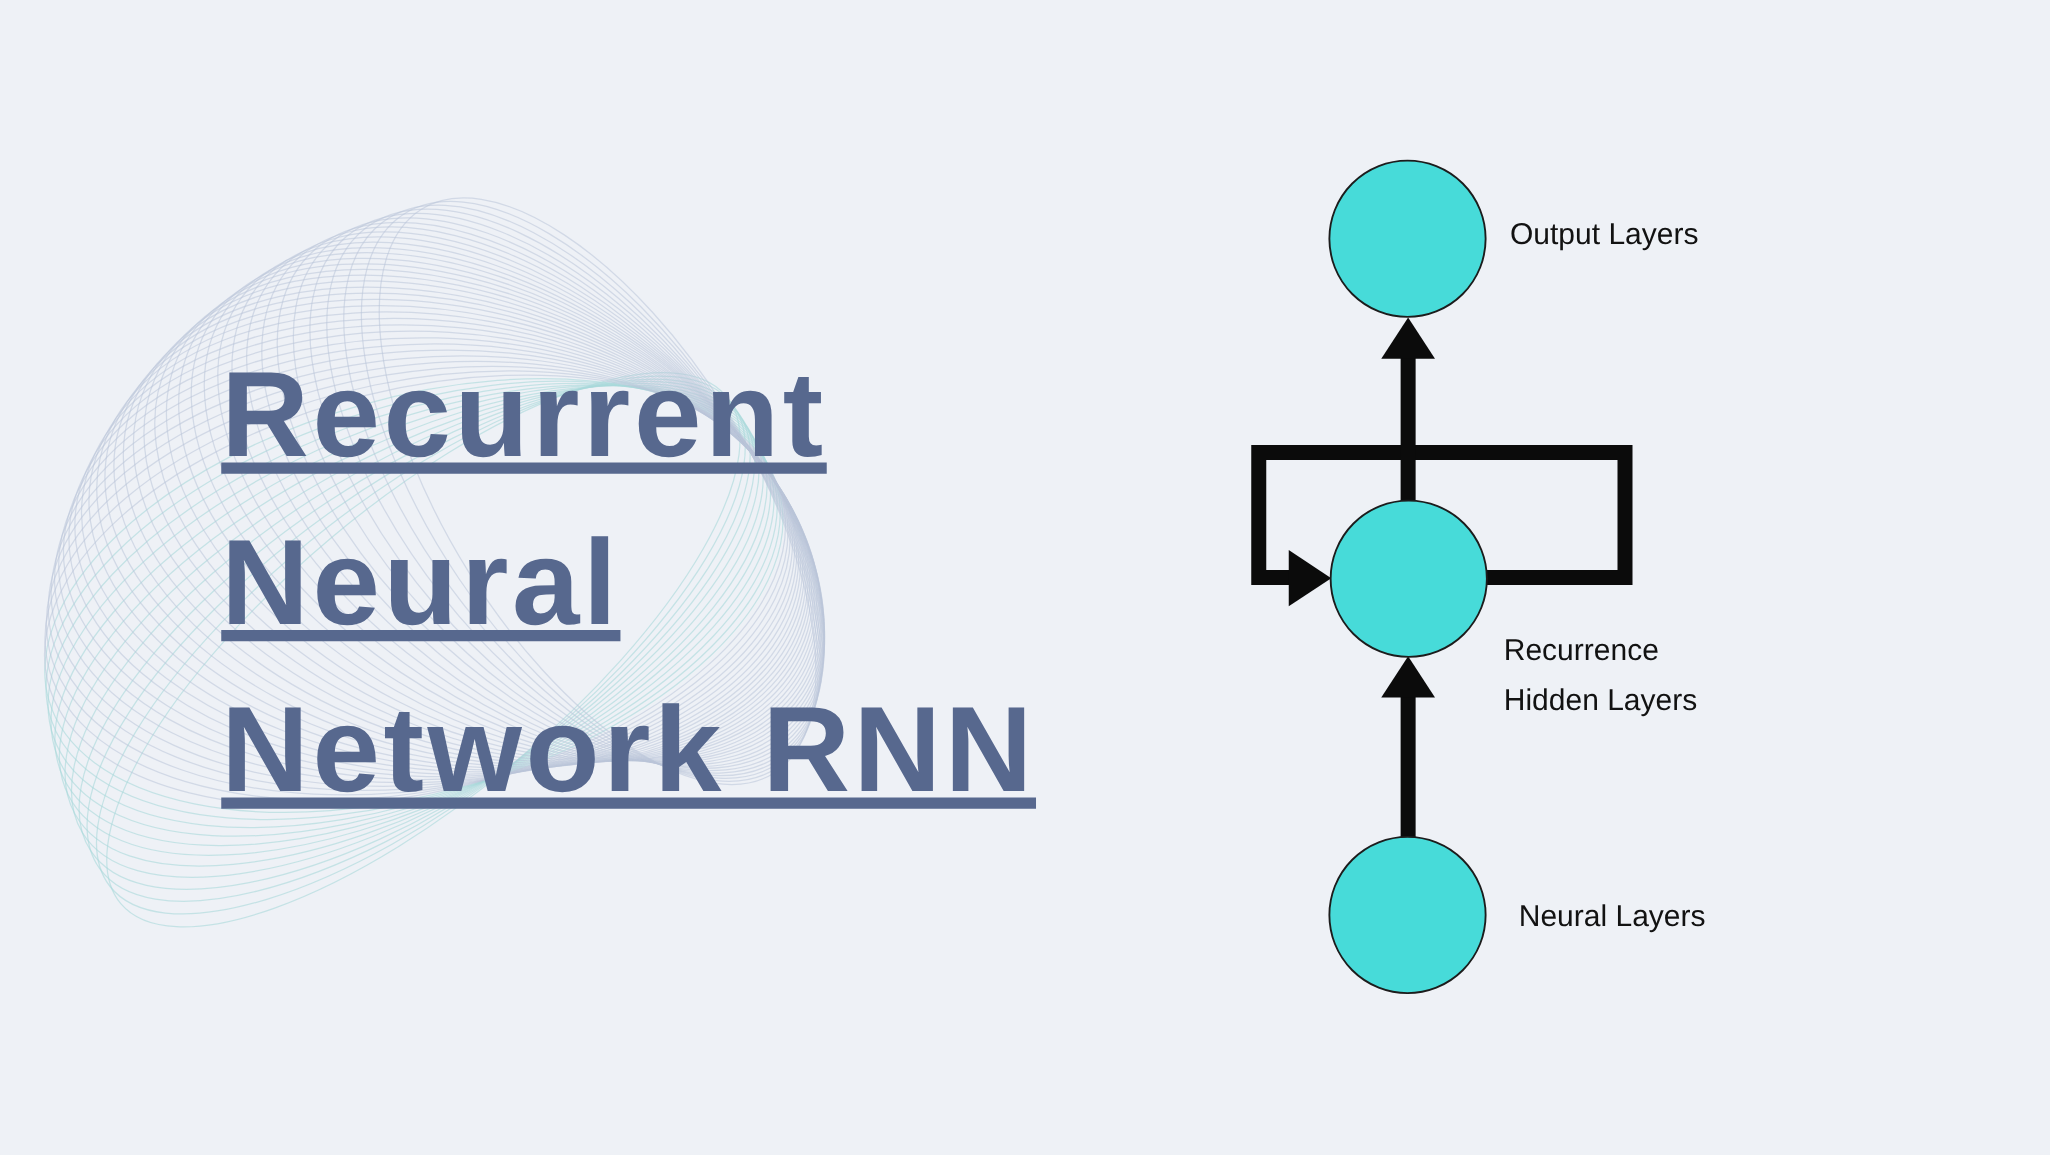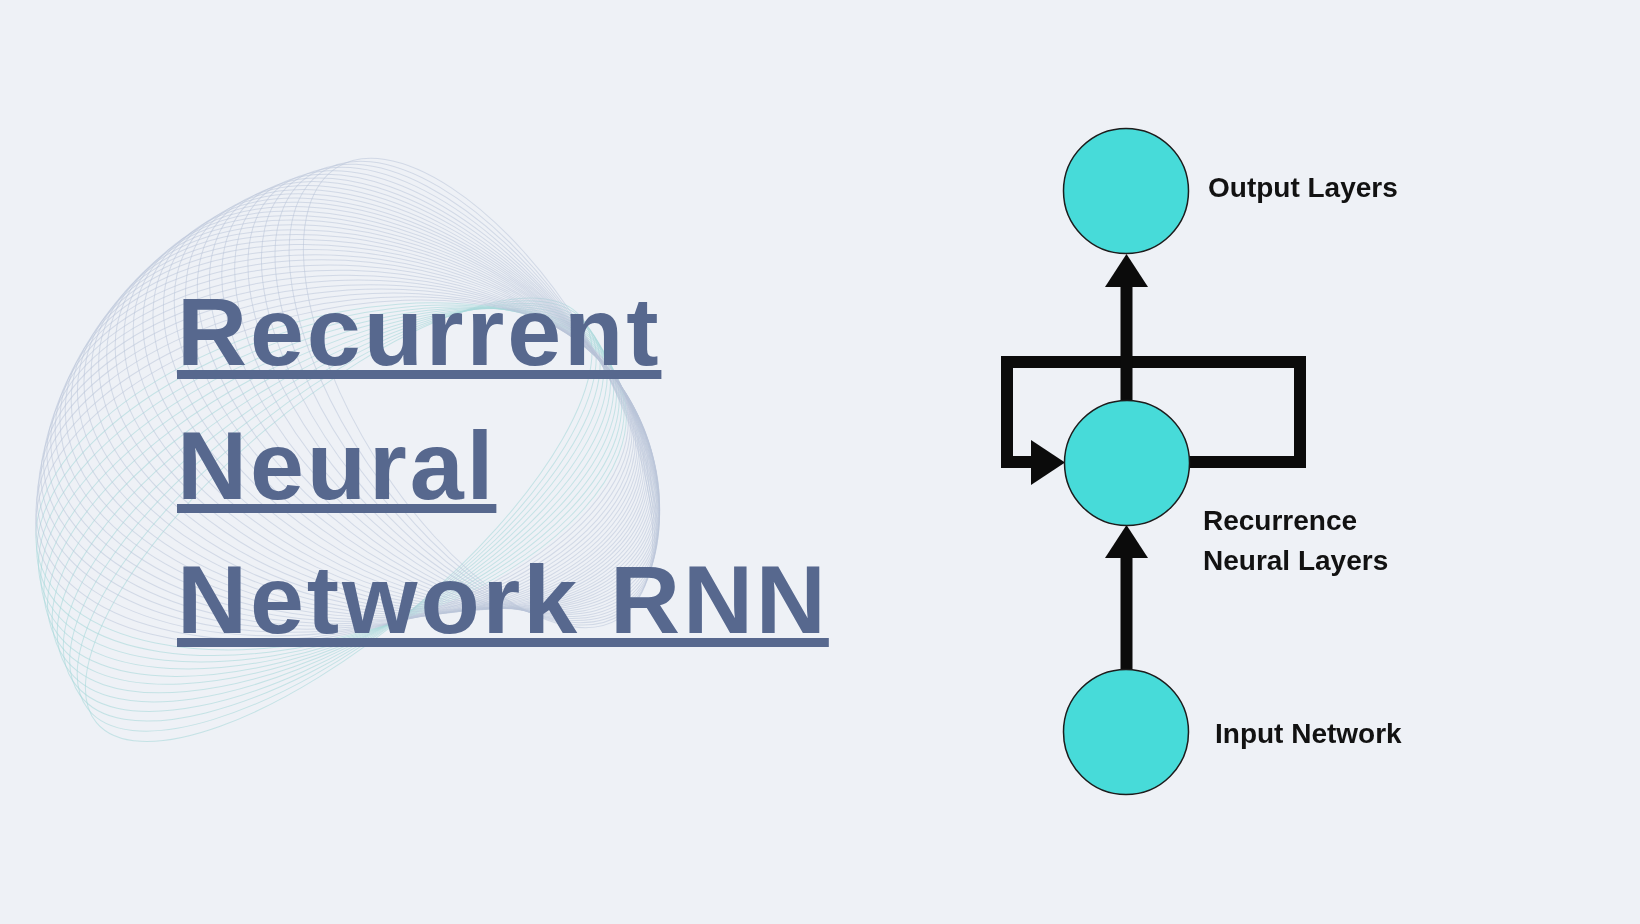--- a/index.html
+++ b/index.html
@@ -50,23 +50,23 @@
     stroke: none;
   }
   .diagram-svg circle {
     fill: var(--c-node_fill, #47dbd9);
     stroke: var(--c-node_stroke, #1c1c1c);
     stroke-width: 1.5;
   }
 
   .node-label {
     position: absolute;
-    font-size: 28px;
+    font-size: 24px;
     line-height: 40px;
-    font-weight: 700;
+    font-weight: 400;
     white-space: pre-line;
     color: var(--c-label, #121212);
   }
   .label-output { left: 1208px; top: 168px; }
   .label-hidden { left: 1203px; top: 501px; }
   .label-input  { left: 1215px; top: 714px; }
 </style>
 </head>
 <body>
 
@@ -138,16 +138,16 @@
     <line x1="1126.5" y1="401" x2="1126.5" y2="285" stroke-width="12"></line>
     <polygon points="1105,287 1148,287 1126.5,254"></polygon>
 
     <circle cx="1126" cy="191" r="62.5"></circle>
     <circle cx="1127" cy="463" r="62.5"></circle>
     <circle cx="1126" cy="732" r="62.5"></circle>
   </svg>
 
   <div class="node-label label-output">Output Layers</div>
   <div class="node-label label-hidden">Recurrence
-Neural Layers</div>
-  <div class="node-label label-input">Input Network</div>
+Hidden Layers</div>
+  <div class="node-label label-input">Neural Layers</div>
 
 </div>
 
 </body></html>

